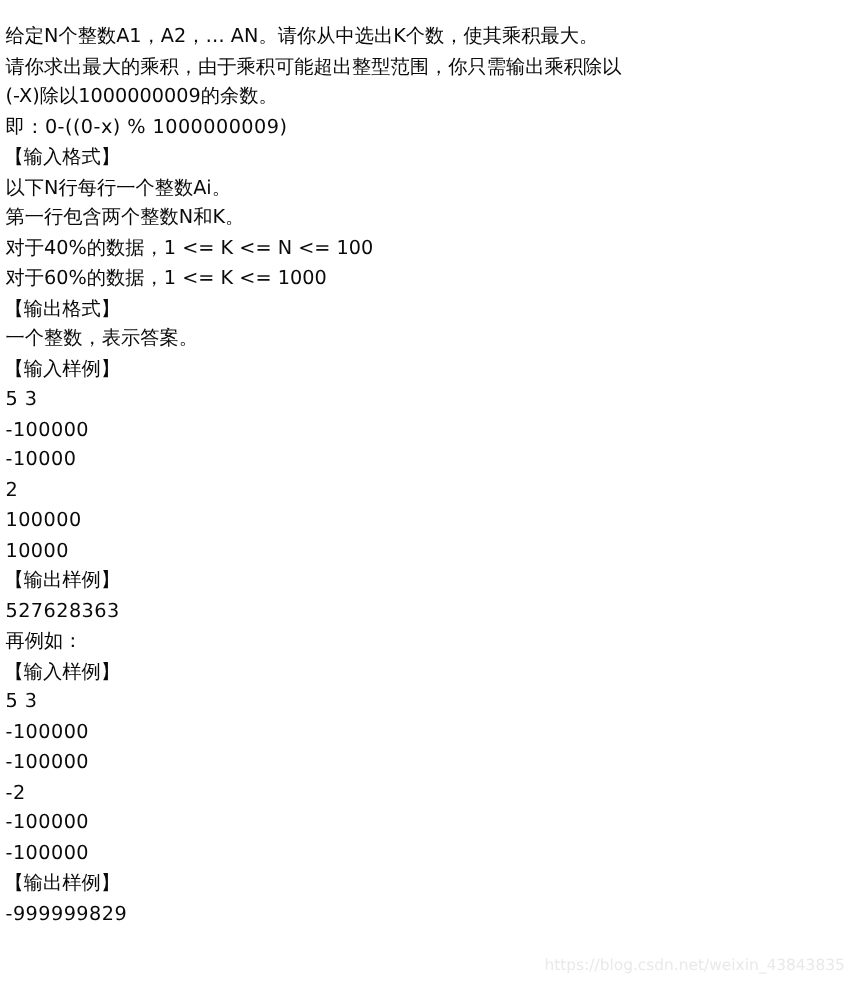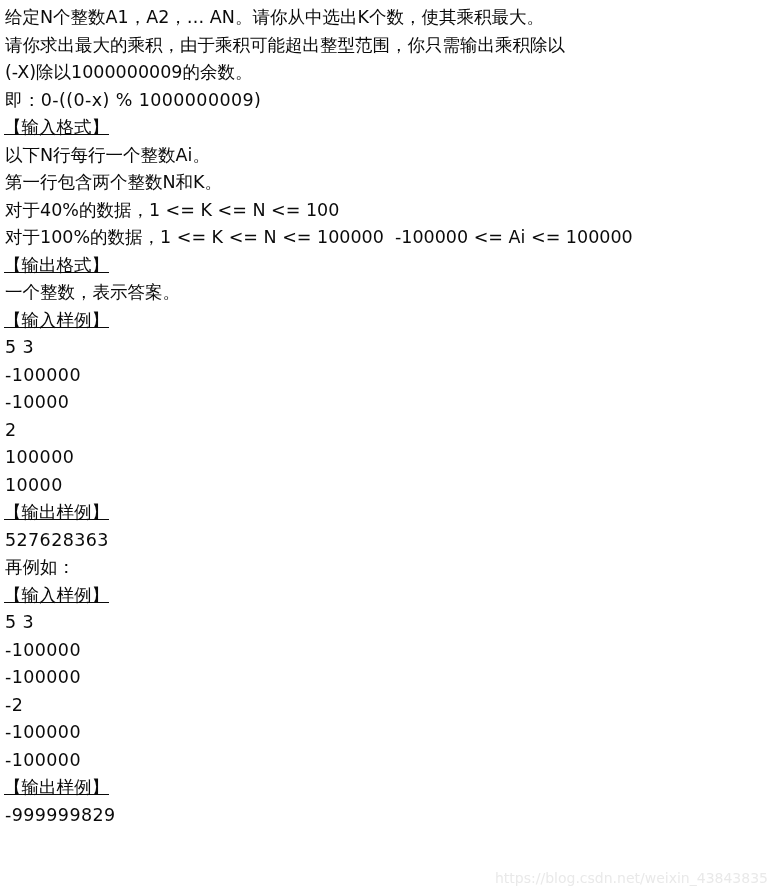--- a/index.html
+++ b/index.html
@@ -15,41 +15,40 @@
     overflow: hidden;
     font-family: "DejaVu Sans", "Liberation Sans", sans-serif;
     color: #000000;
     -webkit-font-smoothing: none;
   }
   #doc {
     position: absolute;
     left: 0;
     top: 0;
     width: 776px;
-    padding: 4px 0 0 0;
+    padding: 20px 0 0 0;
     box-sizing: border-box;
   }
   .line {
     display: block;
     height: 27.5px;
     line-height: 27.5px;
     font-size: 17.5px;
     white-space: pre;
     padding-left: 5px;
     letter-spacing: 0px;
     color: #0a0a0a;
   }
   
   .line.mono {
     font-family: "DejaVu Sans", "Liberation Sans", sans-serif;
     letter-spacing: 0.4px;
   }
   .line.bracket {
     padding-left: 4px;
-    text-decoration: underline;
   }
   #watermark {
     position: absolute;
     right: 8px;
     bottom: 6px;
     font-family: "DejaVu Sans", "Liberation Sans", sans-serif;
     font-size: 14px;
     color: #e9e9e9;
     white-space: pre;
     user-select: none;
@@ -60,21 +59,21 @@
 
 <div id="doc">
     <div class="line">给定N个整数A1，A2，… AN。请你从中选出K个数，使其乘积最大。</div>
     <div class="line">请你求出最大的乘积，由于乘积可能超出整型范围，你只需输出乘积除以</div>
     <div class="line">(-X)除以1000000009的余数。</div>
     <div class="line mono">即：0-((0-x) % 1000000009)</div>
     <div class="line bracket">【输入格式】</div>
     <div class="line">以下N行每行一个整数Ai。</div>
     <div class="line">第一行包含两个整数N和K。</div>
     <div class="line">对于40%的数据，1 &lt;= K &lt;= N &lt;= 100</div>
-    <div class="line">对于100%的数据，1 &lt;= K &lt;= N &lt;= 100000  -100000 &lt;= Ai &lt;= 100000</div>
+    <div class="line">对于60%的数据，1 &lt;= K &lt;= 1000</div>
     <div class="line bracket">【输出格式】</div>
     <div class="line">一个整数，表示答案。</div>
     <div class="line bracket">【输入样例】</div>
     <div class="line mono">5 3</div>
     <div class="line mono">-100000</div>
     <div class="line mono">-10000</div>
     <div class="line mono">2</div>
     <div class="line mono">100000</div>
     <div class="line mono">10000</div>
     <div class="line bracket">【输出样例】</div>

